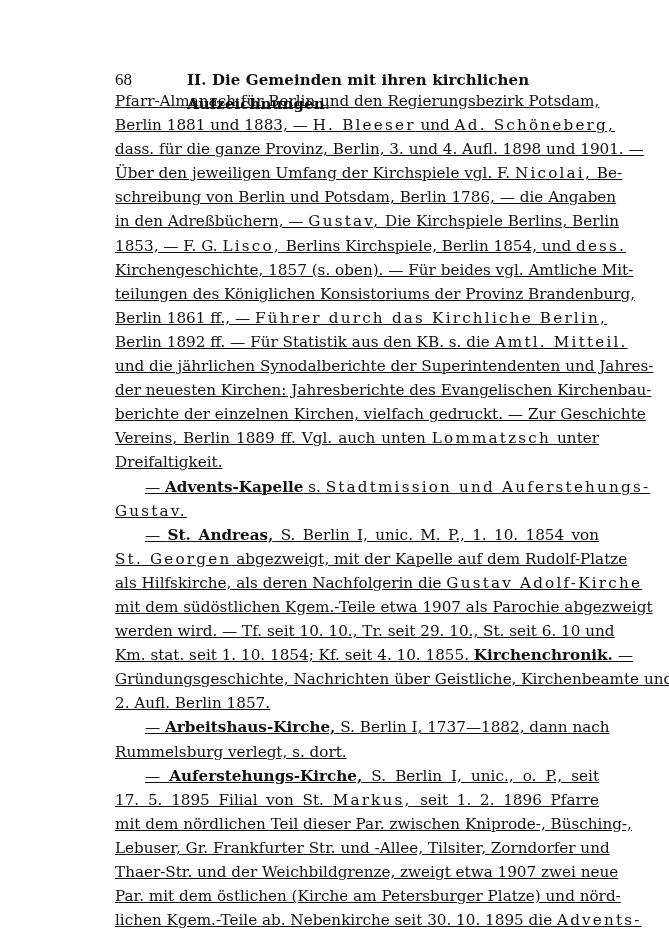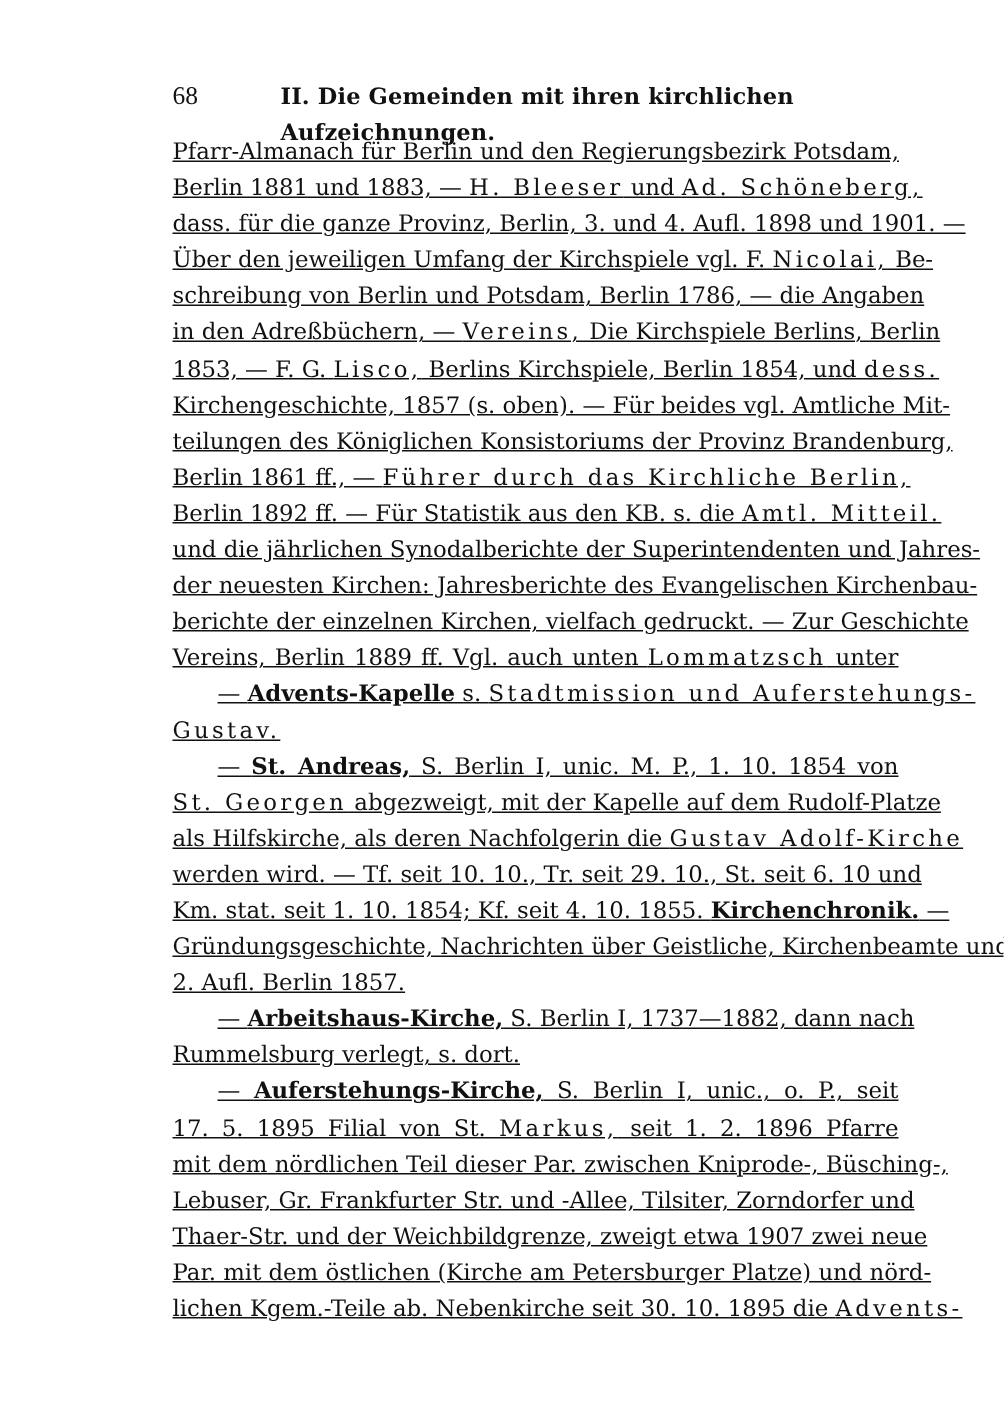--- a/index.html
+++ b/index.html
@@ -17,21 +17,21 @@
   }
   .page {
     position: absolute;
     left: 0; top: 0;
     width: 669px; height: 947px;
     background: #ffffff;
   }
   .running-head {
     position: absolute;
     left: 115px;
-    top: 52px;
+    top: 68px;
     width: 485px;
     height: 24px;
     font-size: 15px;
     line-height: 24px;
   }
   .page-number {
     position: absolute;
     left: 0;
     top: 0;
     font-family: "Liberation Serif", serif;
@@ -79,35 +79,37 @@
   <div class="running-head">
     <span class="page-number">68</span>
     <span class="head-title">II. Die Gemeinden mit ihren kirchlichen Aufzeichnungen.</span>
   </div>
   <div class="body-text" id="body-text">
       <div class="line"><span>Pfarr-Almanach für Berlin und den Regierungsbezirk Potsdam,</span></div>
       <div class="line"><span>Berlin 1881 und 1883, — </span><span class="sp">H. Bleeser</span><span> und </span><span class="sp">Ad. Schöneberg,</span></div>
       <div class="line"><span>dass. für die ganze Provinz, Berlin, 3. und 4. Aufl. 1898 und 1901. —</span></div>
       <div class="line"><span>Über den jeweiligen Umfang der Kirchspiele vgl. F. </span><span class="sp">Nicolai,</span><span> Be-</span></div>
       <div class="line"><span>schreibung von Berlin und Potsdam, Berlin 1786, — die Angaben</span></div>
-      <div class="line"><span>in den Adreßbüchern, — </span><span class="sp">Vereins,</span><span> Die Kirchspiele Berlins, Berlin</span></div>
+      <div class="line"><span>in den Adreßbüchern, — </span><span class="sp">Gustav,</span><span> Die Kirchspiele Berlins, Berlin</span></div>
       <div class="line"><span>1853, — F. G. </span><span class="sp">Lisco,</span><span> Berlins Kirchspiele, Berlin 1854, und </span><span class="sp">dess.</span></div>
       <div class="line"><span>Kirchengeschichte, 1857 (s. oben). — Für beides vgl. Amtliche Mit-</span></div>
       <div class="line"><span>teilungen des Königlichen Konsistoriums der Provinz Brandenburg,</span></div>
       <div class="line"><span>Berlin 1861 ff., — </span><span class="sp">Führer durch das Kirchliche Berlin,</span></div>
       <div class="line"><span>Berlin 1892 ff. — Für Statistik aus den KB. s. die </span><span class="sp">Amtl. Mitteil.</span></div>
       <div class="line"><span>und die jährlichen Synodalberichte der Superintendenten und Jahres-</span></div>
       <div class="line"><span>der neuesten Kirchen: Jahresberichte des Evangelischen Kirchenbau-</span></div>
       <div class="line"><span>berichte der einzelnen Kirchen, vielfach gedruckt. — Zur Geschichte</span></div>
       <div class="line"><span>Vereins, Berlin 1889 ff. Vgl. auch unten </span><span class="sp">Lommatzsch</span><span> unter</span></div>
+      <div class="line last"><span>Dreifaltigkeit.</span></div>
       <div class="line indent"><span>— </span><span class="b">Advents-Kapelle</span><span> s. </span><span class="sp">Stadtmission und Auferstehungs-</span></div>
       <div class="line last"><span class="sp">Gustav.</span></div>
       <div class="line indent"><span>— </span><span class="b">St. Andreas,</span><span> S. Berlin I, unic. M. P., 1. 10. 1854 von</span></div>
       <div class="line"><span class="sp">St. Georgen</span><span> abgezweigt, mit der Kapelle auf dem Rudolf-Platze</span></div>
       <div class="line"><span>als Hilfskirche, als deren Nachfolgerin die </span><span class="sp">Gustav Adolf-Kirche</span></div>
+      <div class="line"><span>mit dem südöstlichen Kgem.-Teile etwa 1907 als Parochie abgezweigt</span></div>
       <div class="line"><span>werden wird. — Tf. seit 10. 10., Tr. seit 29. 10., St. seit 6. 10 und</span></div>
       <div class="line"><span>Km. stat. seit 1. 10. 1854; Kf. seit 4. 10. 1855. </span><span class="b">Kirchenchronik.</span><span> —</span></div>
       <div class="line"><span>Gründungsgeschichte, Nachrichten über Geistliche, Kirchenbeamte und</span></div>
       <div class="line last"><span>2. Aufl. Berlin 1857.</span></div>
       <div class="line indent"><span>— </span><span class="b">Arbeitshaus-Kirche,</span><span> S. Berlin I, 1737—1882, dann nach</span></div>
       <div class="line last"><span>Rummelsburg verlegt, s. dort.</span></div>
       <div class="line indent"><span>— </span><span class="b">Auferstehungs-Kirche,</span><span> S. Berlin I, unic., o. P., seit</span></div>
       <div class="line"><span>17. 5. 1895 Filial von St. </span><span class="sp">Markus,</span><span> seit 1. 2. 1896 Pfarre</span></div>
       <div class="line"><span>mit dem nördlichen Teil dieser Par. zwischen Kniprode-, Büsching-,</span></div>
       <div class="line"><span>Lebuser, Gr. Frankfurter Str. und -Allee, Tilsiter, Zorndorfer und</span></div>

